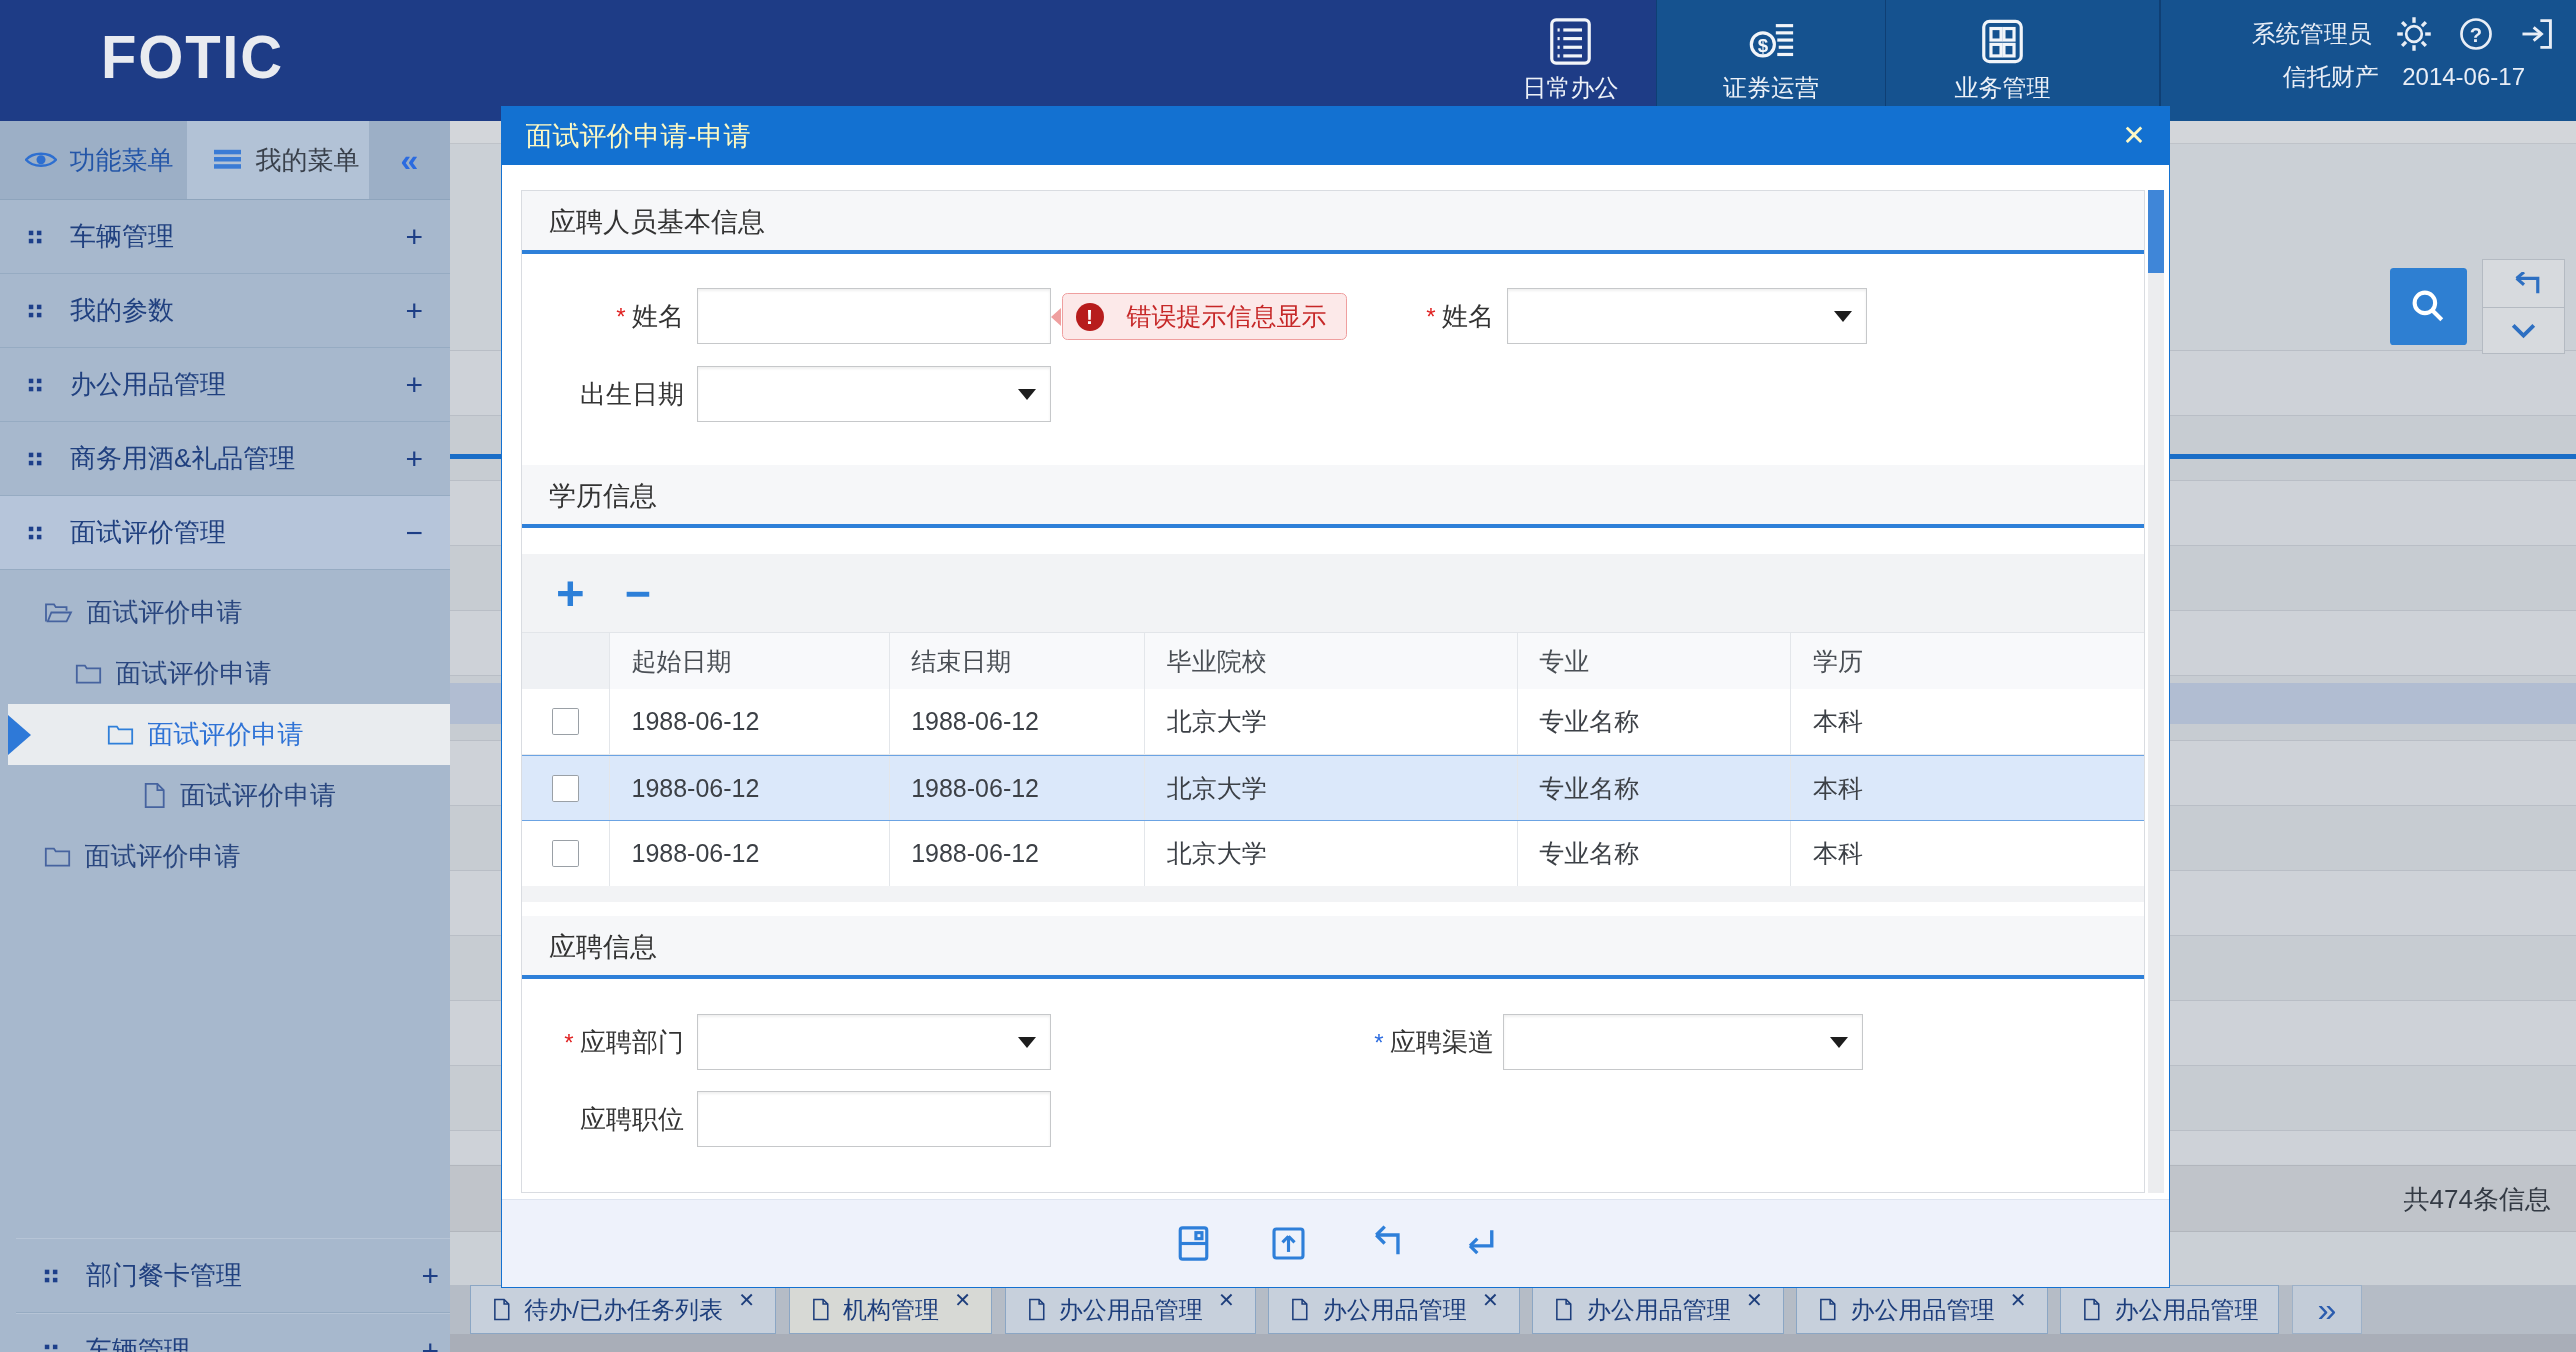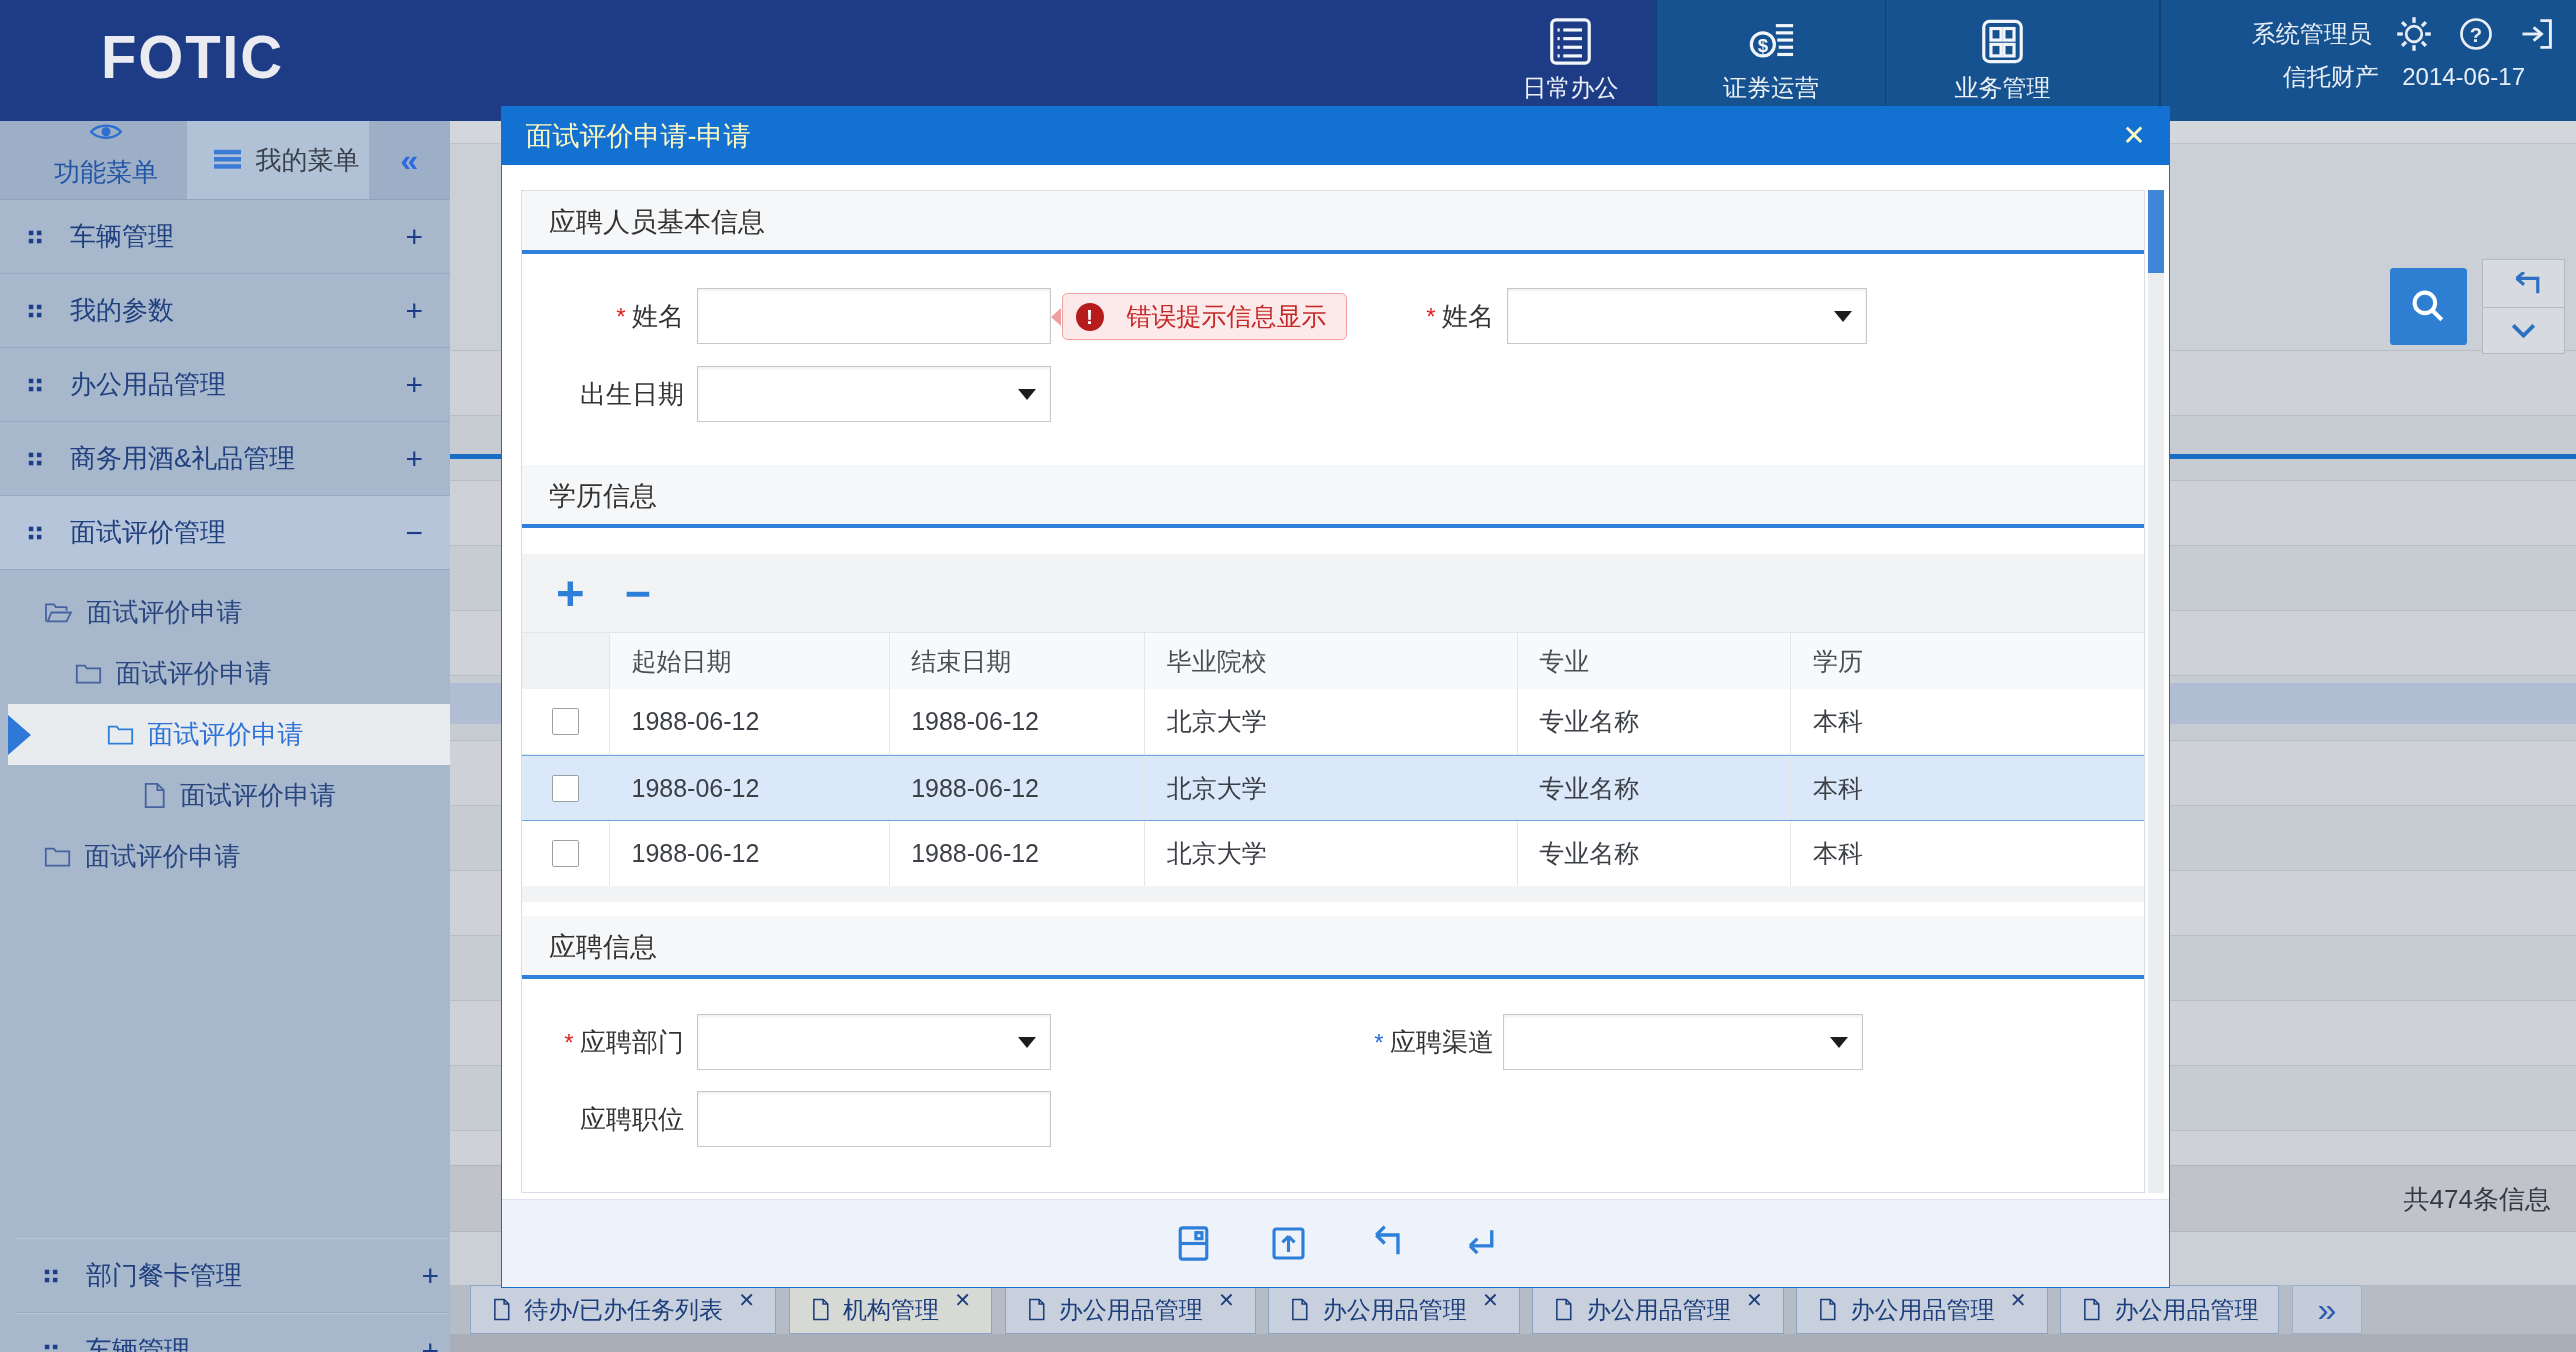--- a/index.html
+++ b/index.html
@@ -19,21 +19,21 @@
   .hnav-label { font-size:24px; }
   .husep { position:absolute; left:2159px; top:0; width:1.8px; height:121px; background:rgba(8,40,85,.45); }
   .huser { position:absolute; right:20px; top:12.6px; color:#e9eef6; }
   .huser-row { display:flex; align-items:center; justify-content:center; gap:23.4px; font-size:24px; height:43px; }
   .hicon { display:flex; align-items:center; }
 
   
   .sidebar { position:absolute; left:0; top:121px; width:450px; height:1231px; background:#a7b8cd; }
   .stabs { height:79px; background:#9cafc6; display:flex; border-bottom:0.9px solid #8ea4bc; }
   .stab { display:flex; align-items:center; gap:12.6px; padding-left:25px; font-size:26px; cursor:pointer; }
-  .stab.t1 { width:187px; color:#2456a8;flex-direction:column; }
+  .stab.t1 { width:187px; color:#2456a8; }
   .stab.t2 { width:182px; background:#b2c2d6; color:#39404b; }
   .scollapse { flex:1; display:flex; align-items:center; justify-content:center; color:#2b6be0; font-size:32px; font-weight:bold; cursor:pointer; }
   .smenu-item { height:74px; display:flex; align-items:center; padding:0 27px; border-bottom:0.9px solid #96abc2; color:#20407f; font-size:26px; cursor:pointer; }
   .smenu-item .dots { margin-right:25px; display:flex; }
   .smenu-label { flex:1; }
   .smenu-toggle { font-size:30px; color:#1d3e86; }
   .smenu-item.sel { background:#b6c5da;justify-content:flex-end; }
   .stree { position:absolute; left:0; top:461px; width:100%;padding-left:8px; }
   .tree-item { position:relative; height:61px; display:flex; align-items:center; gap:13.5px; color:#2a477f; font-size:26px; cursor:pointer; }
   .tree-item .ti { display:flex; }

